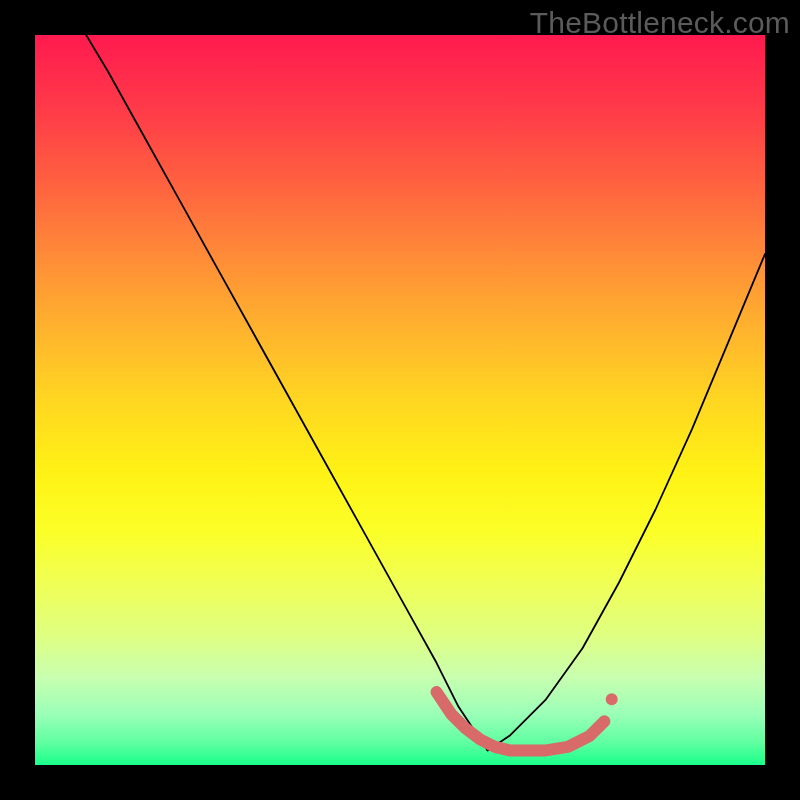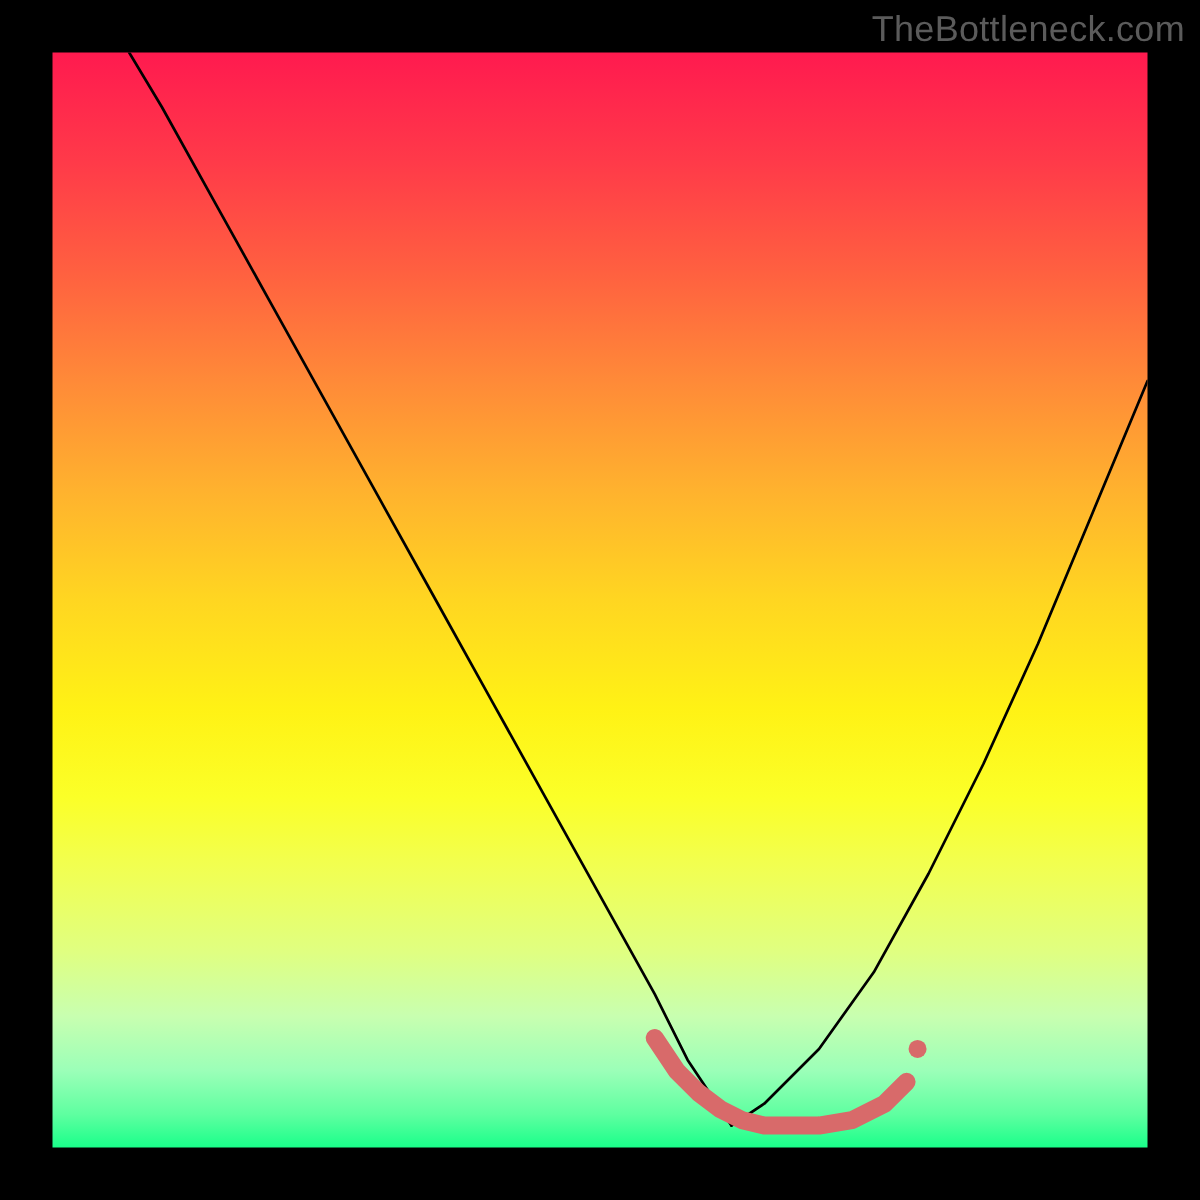--- a/index.html
+++ b/index.html
@@ -37,21 +37,21 @@
       #c8ffb0 88%,
       #9bffb8 93%,
       #5effa0 97%,
       #1aff8a 100%
     );
   }
   .watermark {
     position: absolute;
     top: 6px;
     right: 10px;
-    font-size: 24px;
+    font-size: 30px;
     font-weight: 500;
     color: #5b5b5b;
     letter-spacing: 0.2px;
   }
   svg.curves {
     position: absolute;
     left: 0;
     top: 0;
     width: 730px;
     height: 730px;

